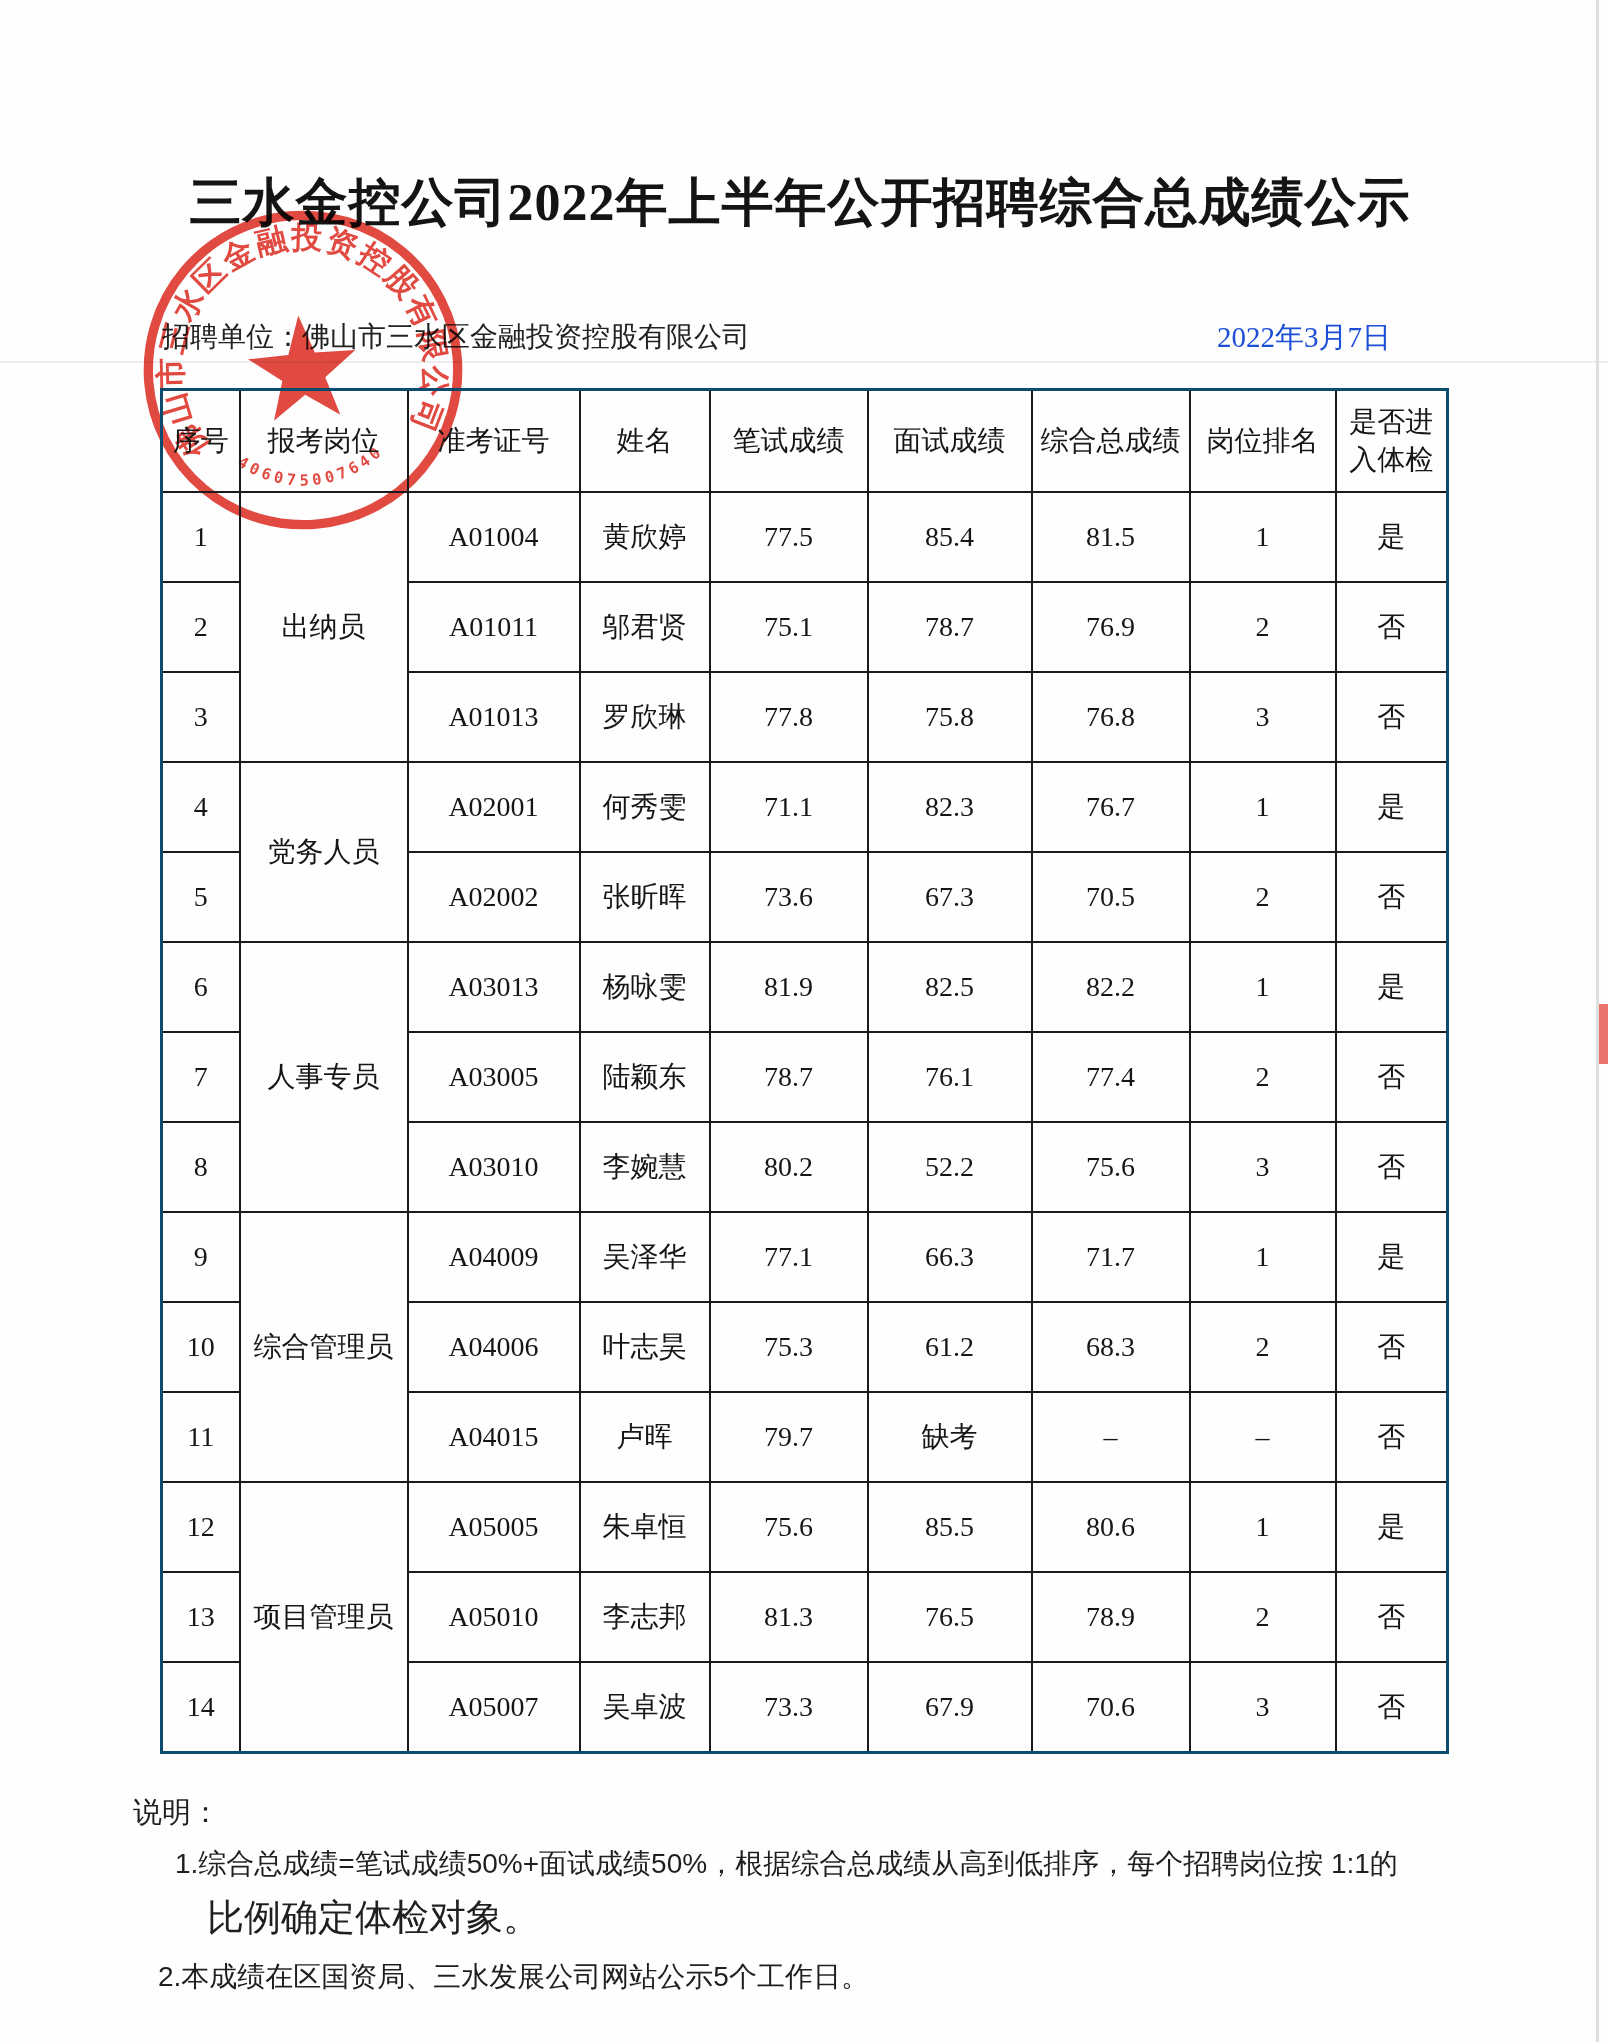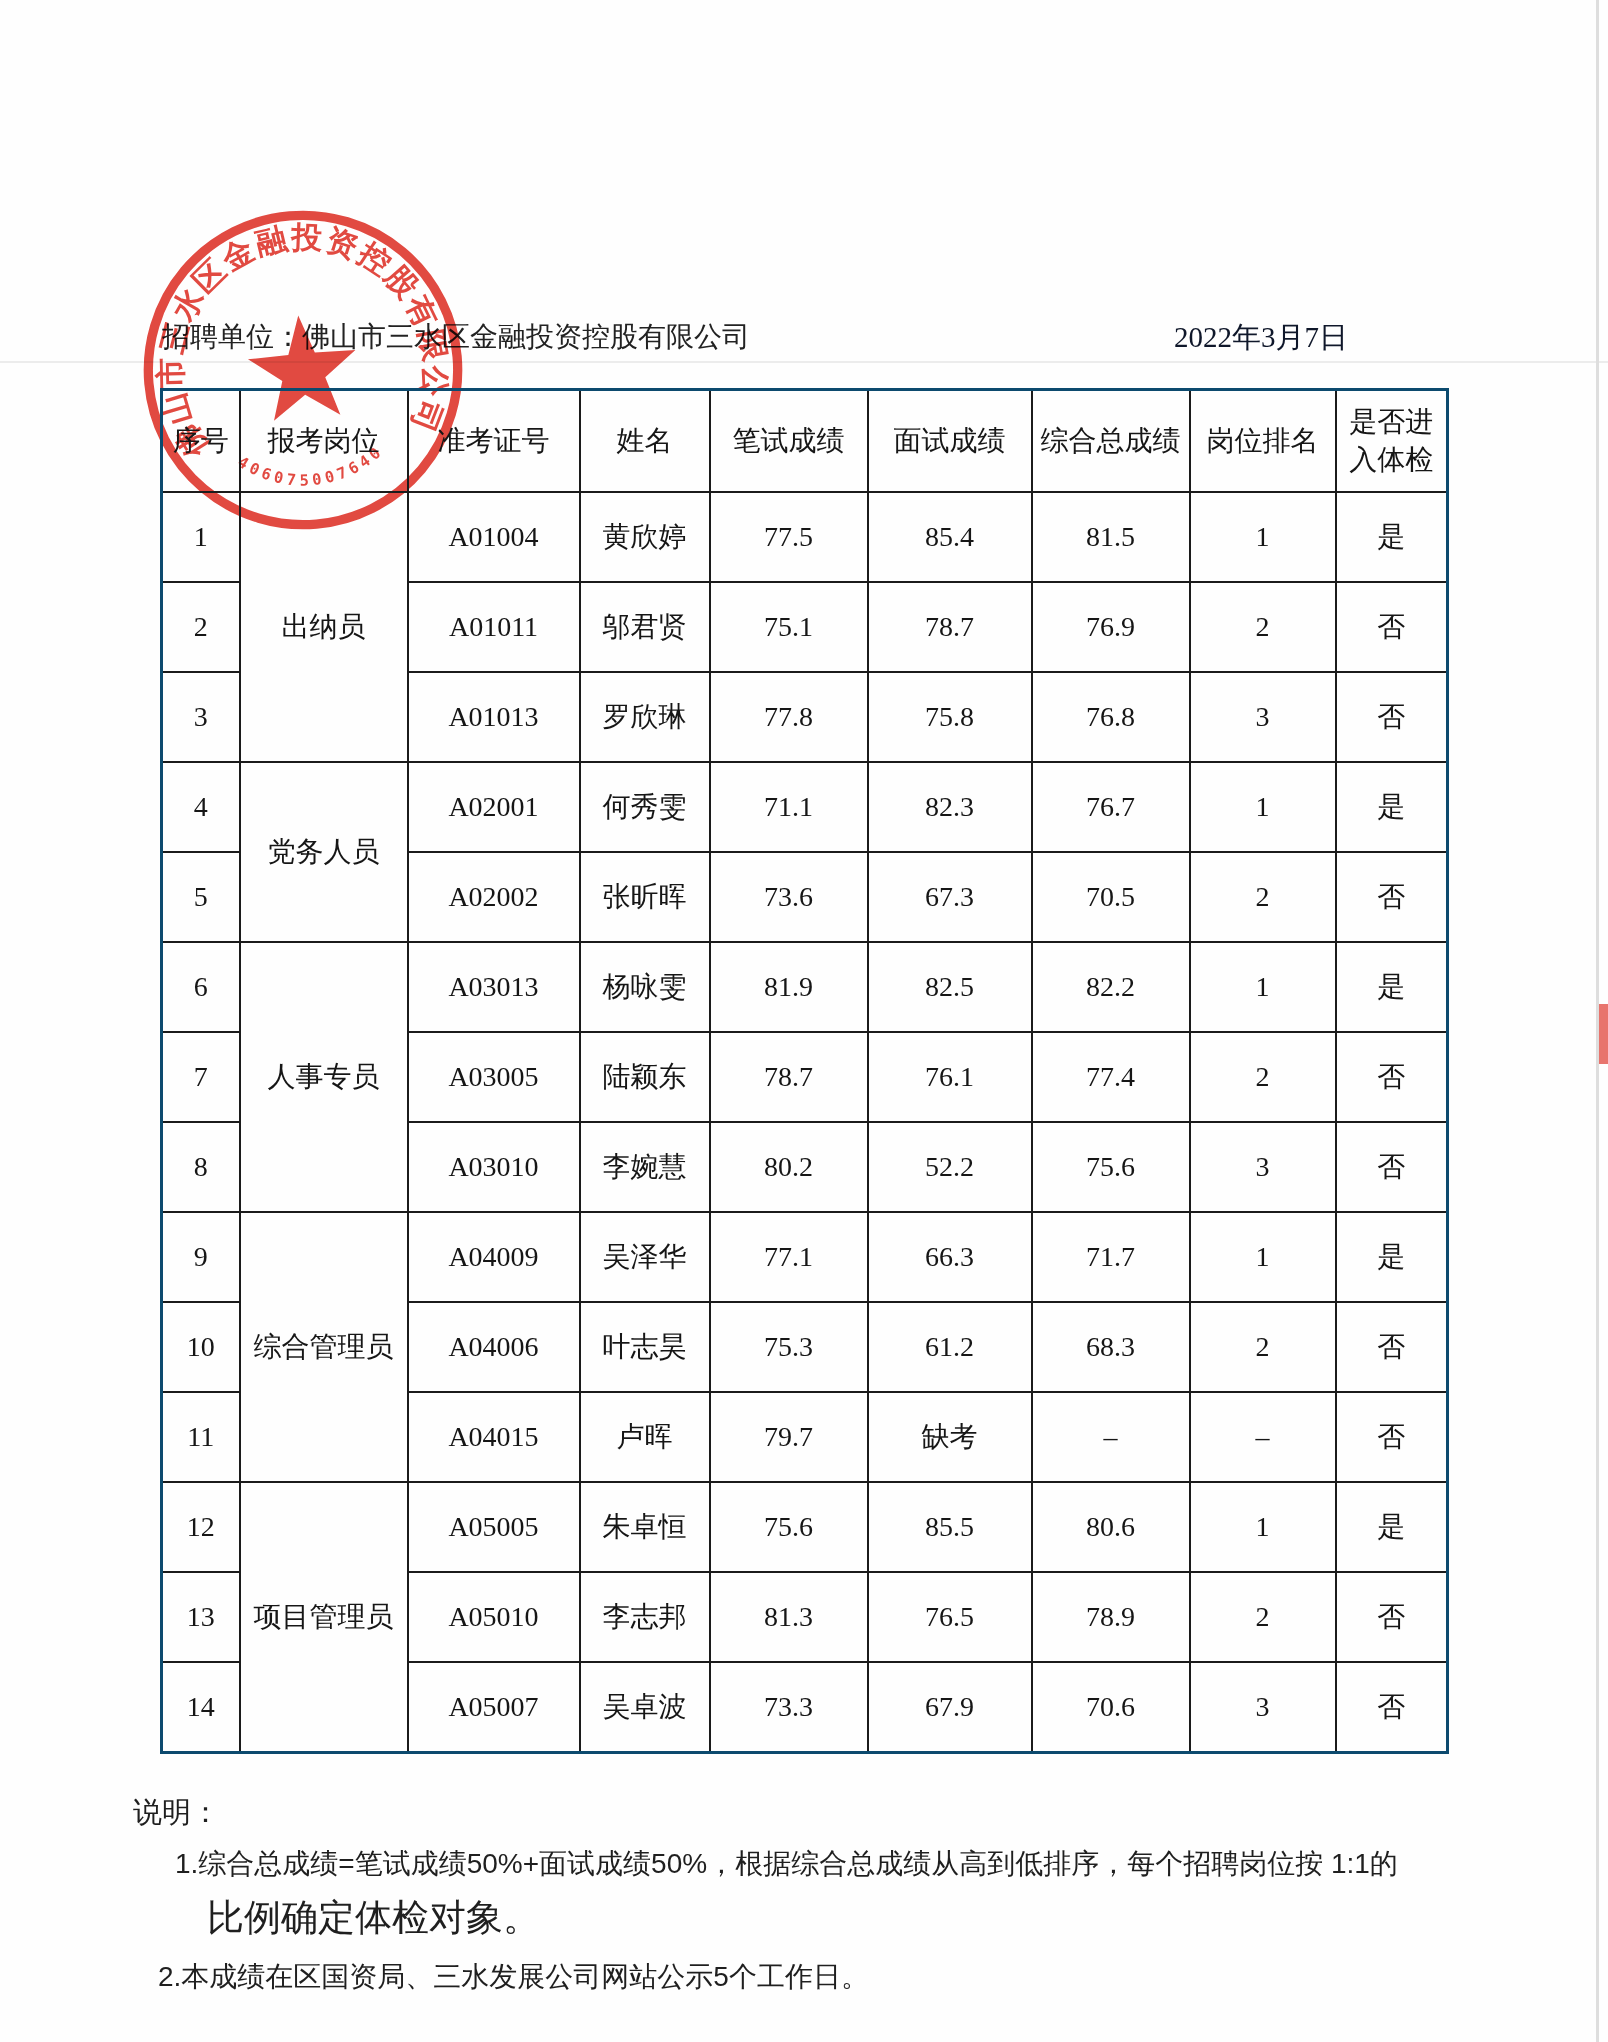--- a/index.html
+++ b/index.html
@@ -16,21 +16,21 @@
   .doc-title {
     position:absolute; left:150px; top:168px; width:1300px;
     text-align:center; font-size:52px; font-weight:bold; letter-spacing:1px;
     color:#141414; white-space:nowrap;
   }
   .meta-unit {
     position:absolute; left:162px; top:318px; font-size:28px;
     font-family:"Liberation Sans","DejaVu Sans",sans-serif; color:#222;
   }
   .meta-date {
-    position:absolute; left:1174px; top:318px; font-size:29px; color:#0f172a;
+    position:absolute; left:1217px; top:318px; font-size:29px; color:#1d4ed8;
   }
 
   
   .stamp {
     position:absolute; left:138px; top:205px; width:330px; height:330px;
     mix-blend-mode:multiply; opacity:.92;
     transform:rotate(-5deg);
   }
   .stamp .ring-text { font-size:30px; font-weight:bold; letter-spacing:2px;
     font-family:"Liberation Sans","DejaVu Sans",sans-serif; }
@@ -60,20 +60,21 @@
 </style>
 </head>
 <body>
 
 <div class="page">
 
   <div class="scan-fold-line"></div>
   <div class="scan-edge-line"></div>
   <div class="scan-red-mark"></div>
 
+  <div class="doc-title">三水金控公司2022年上半年公开招聘综合总成绩公示</div>
 
   <div class="meta-unit">招聘单位：佛山市三水区金融投资控股有限公司</div>
   <div class="meta-date">2022年3月7日</div>
 
   <svg class="stamp" viewBox="0 0 320 320">
     <defs>
       <path id="ringPath" d="M 64.5 229 A 118 118 0 1 1 255.5 229" fill="none"></path>
       <path id="serialPath" d="M 74.2 232 A 112 112 0 0 0 245.8 232" fill="none"></path>
     </defs>
     <circle cx="160" cy="160" r="150" fill="none" stroke="#e03a31" stroke-width="9"></circle>

